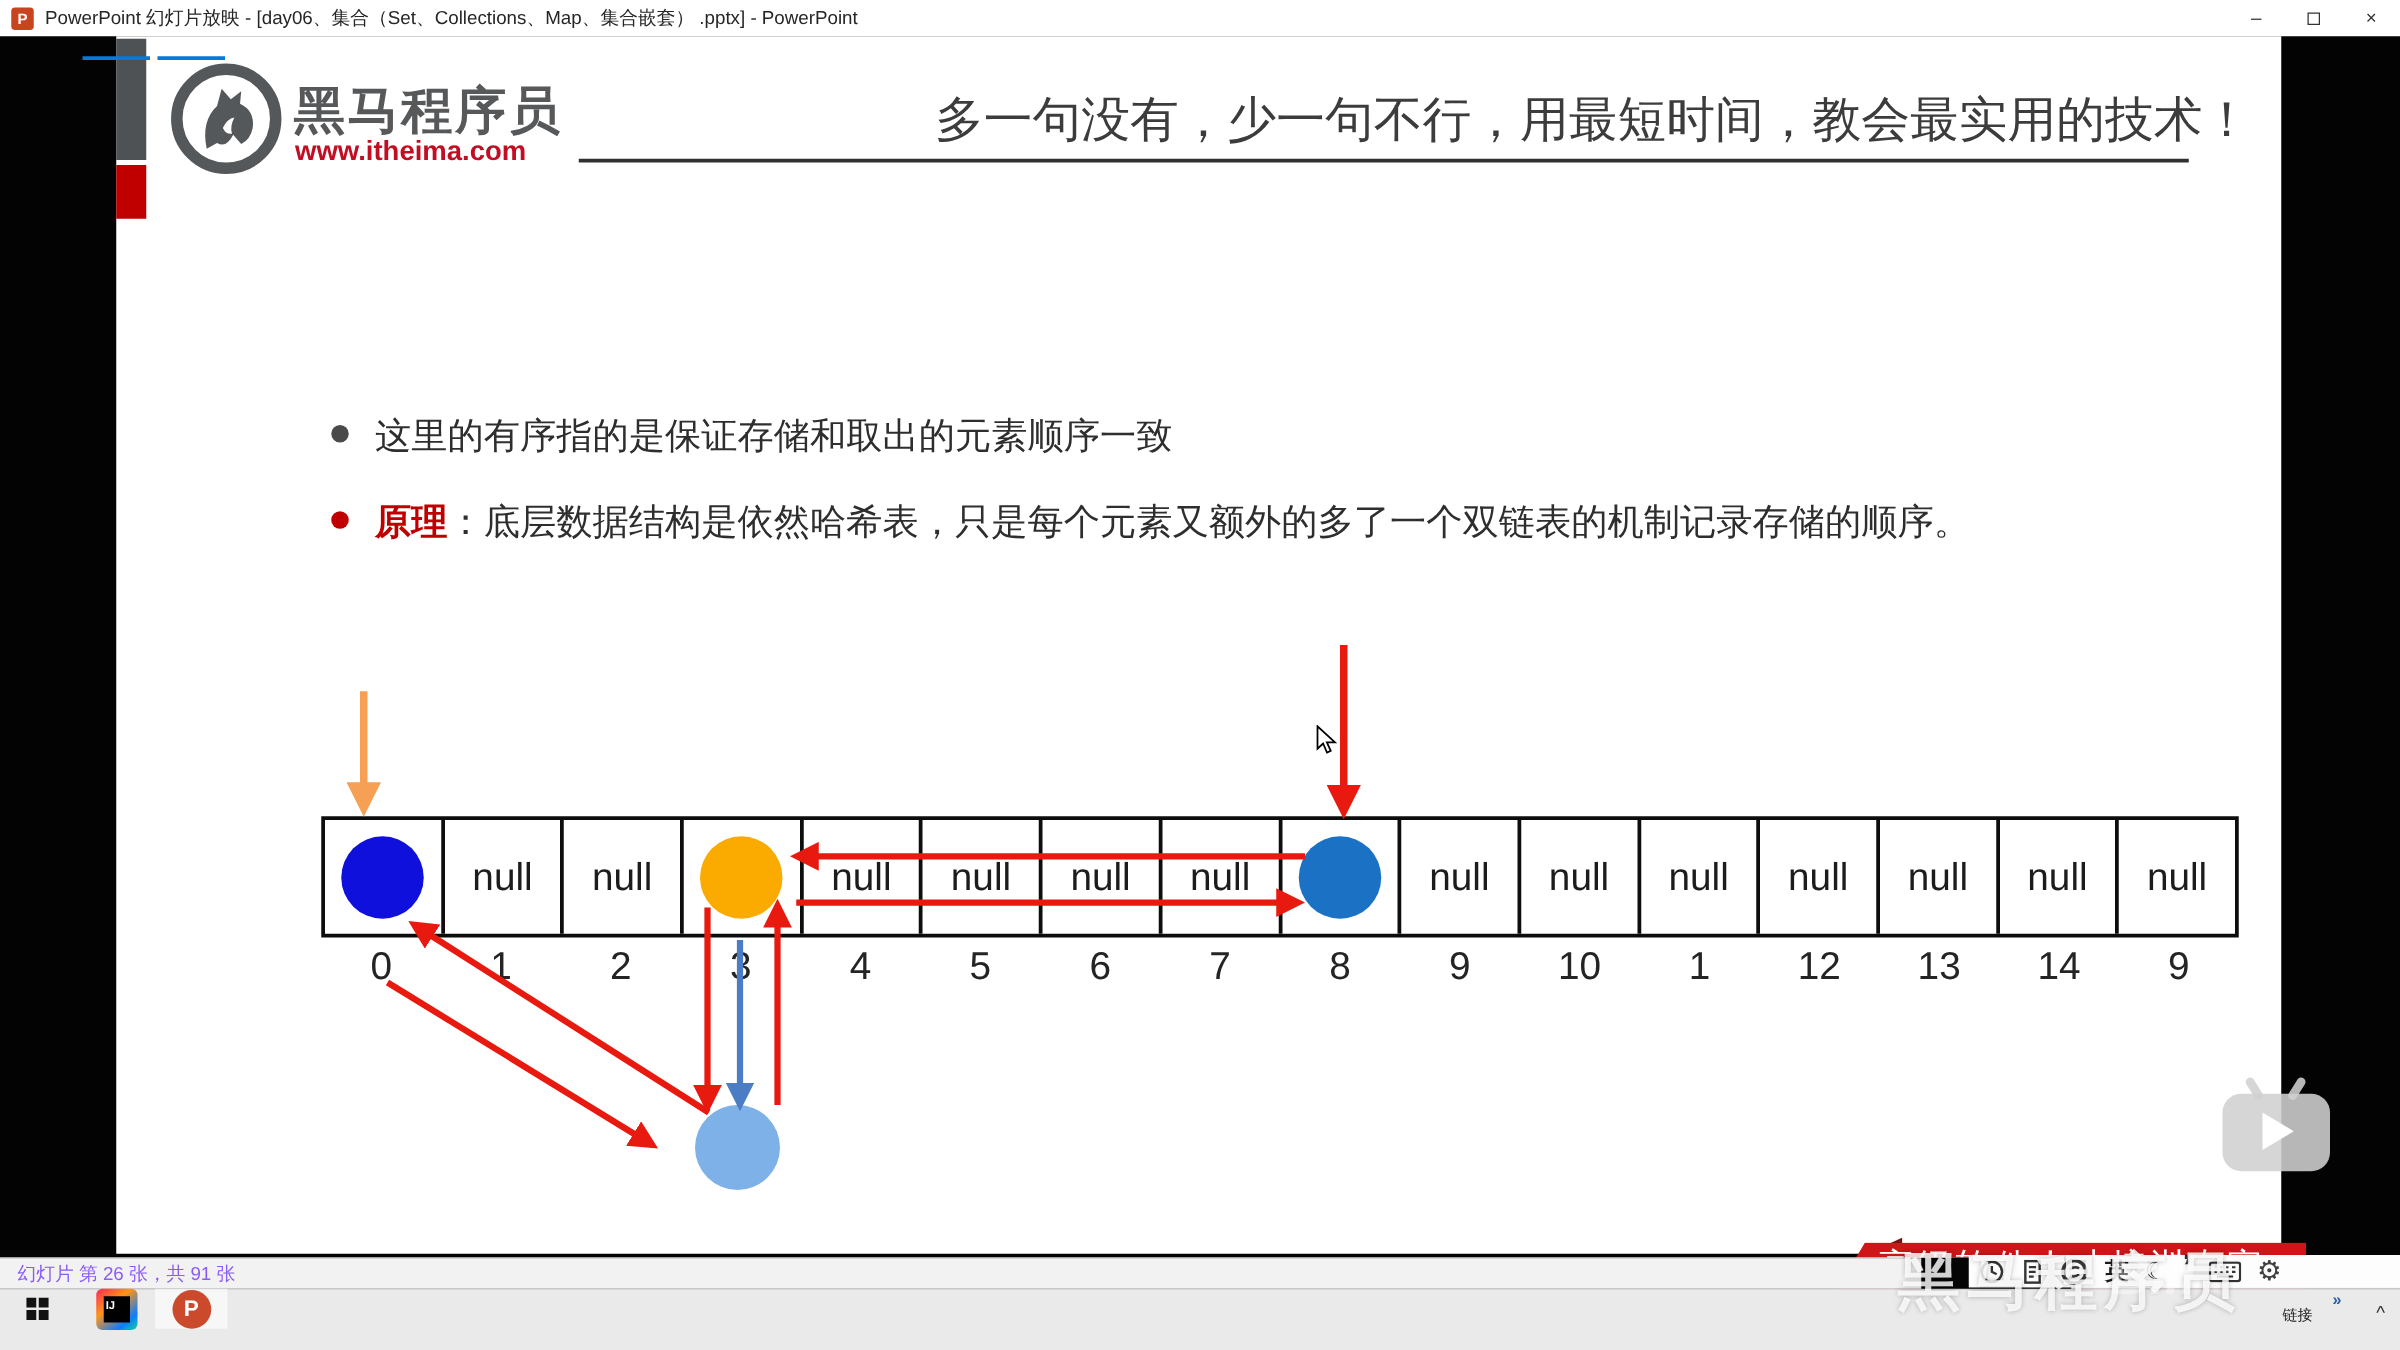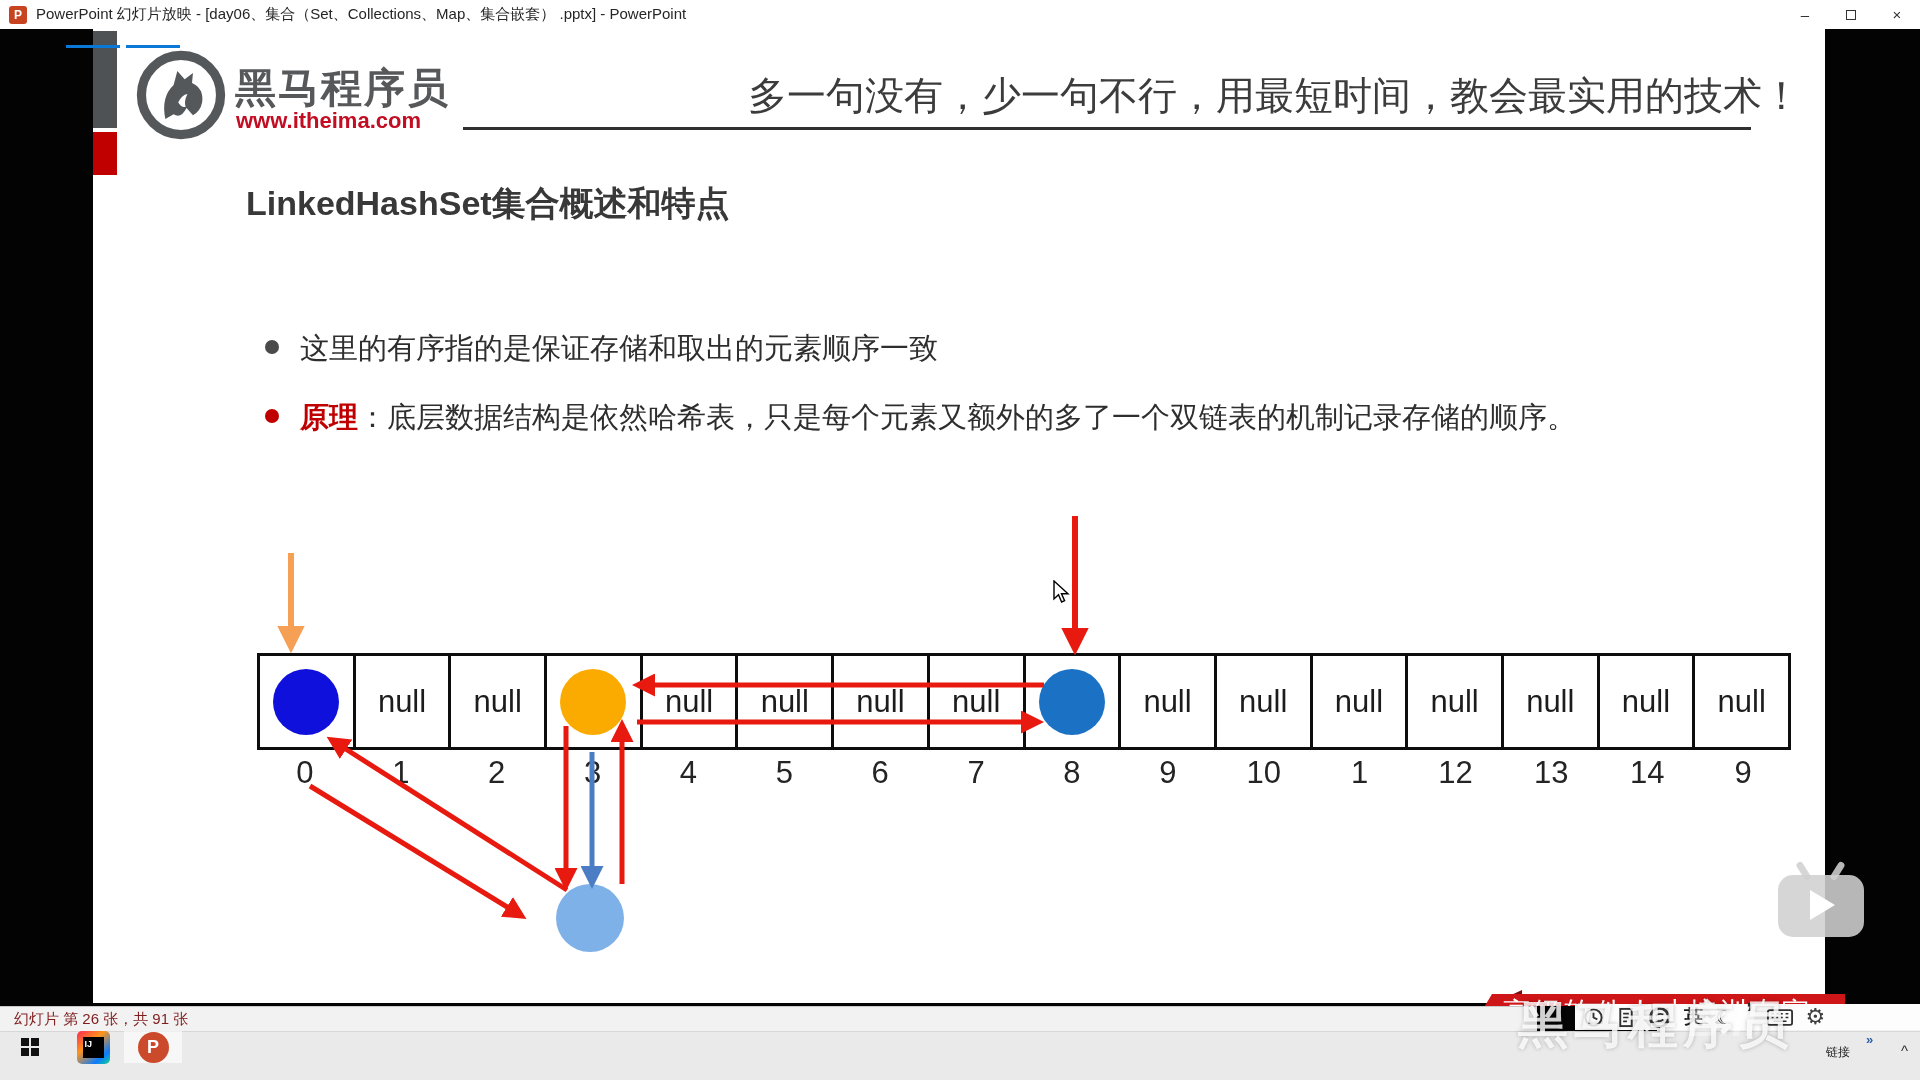--- a/index.html
+++ b/index.html
@@ -73,21 +73,21 @@
     clip-path:polygon(0 90%, 100% 0, 100% 100%); z-index:2; }
   .banner { position:absolute; left:1470px; top:965px; width:375px; height:37px; background:#ce1517;
     clip-path:polygon(22px 0, 100% 0, 100% 100%, 0 100%); z-index:3;
     display:flex; align-items:center; justify-content:center; }
   .banner span { color:#ffffff; font-size:28px; letter-spacing:3px;
     font-family:"DejaVu Serif","Liberation Serif",serif; }
 
   
   .statusbar { position:absolute; left:0; top:1006px; width:1920px; height:25px;
     background:#f2f2f2; border-top:1px solid #c9c9c9; z-index:5; }
-  .status-text { position:absolute; left:14px; top:3px; font-size:15px; color:#7f1d1d; }
+  .status-text { position:absolute; left:14px; top:3px; font-size:15px; color:#8b5cf6; }
   .status-black-patch { position:absolute; left:1537px; top:1006px; width:120px; height:25px;
     background:#050505; z-index:6; }
 
   
   .ime-strip { position:absolute; left:1575px; top:1004px; width:345px; height:26px;
     background:#fdfdfd; z-index:7; display:flex; align-items:center; gap:13px; padding-left:8px; }
   .ime-item { display:flex; align-items:center; justify-content:center; color:#333; }
   .ime-zh { font-size:19px; font-weight:bold; color:#1c1c1c; }
   .ime-moon { font-size:19px; font-weight:bold; }
   .ime-quote { font-size:27px; font-weight:bold; line-height:10px; margin-top:-8px; color:#2f2f2f;}
@@ -149,21 +149,20 @@
       <svg class="logo" viewBox="0 0 100 100">
         <circle cx="50" cy="50" r="43" fill="#ffffff" stroke="#55585a" stroke-width="10"></circle>
         <path fill="#55585a" d="M33 76 Q28 52 42 39 L46 24 L54 33 L63 26 L62 37 Q75 43 73 58 Q71 68 63 72 L56 64 Q50 76 42 71 Z"></path>
         <path fill="#ffffff" d="M47 58 Q51 50 57 49 Q53 57 55 63 Q50 64 47 58 Z"></path>
       </svg>
       <div class="brand">黑马程序员</div>
       <div class="site">www.itheima.com</div>
       <div class="slogan">多一句没有，少一句不行，用最短时间，教会最实用的技术！</div>
       <div class="head-rule"></div>
 
-      <div class="slide-title">LinkedHashSet集合概述和特点</div>
 
       <div class="bullet" style="top:300px">
         <span class="dot gray"></span>
         <span class="txt"><span>这里的有序指的是保证存储和取出的元素顺序一致</span></span>
       </div>
       <div class="bullet" style="top:369px">
         <span class="dot red"></span>
         <span class="txt"><span class="lead">原理</span><span>：底层数据结构是依然哈希表，只是每个元素又额外的多了一个双链表的机制记录存储的顺序。</span></span>
       </div>
 

